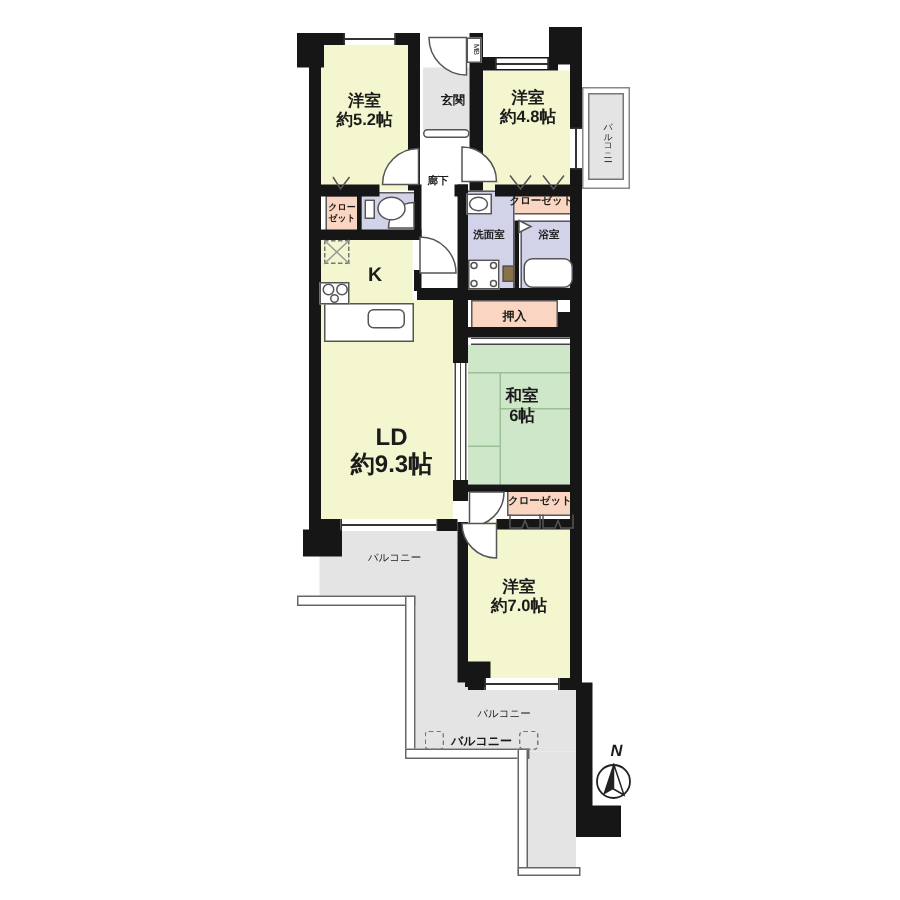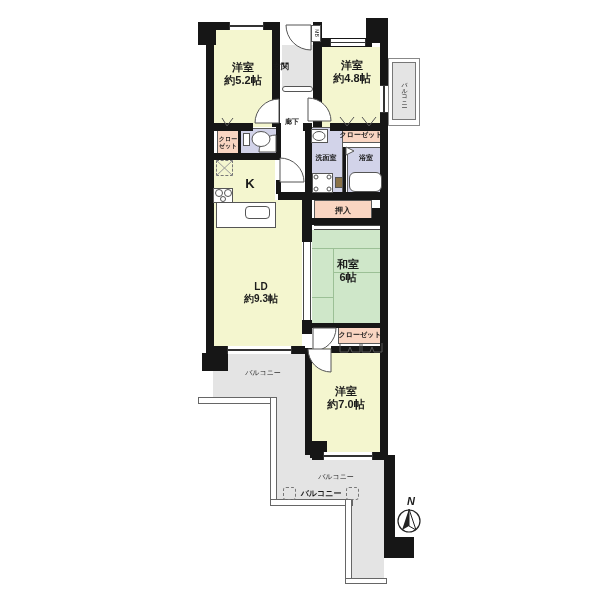--- a/index.html
+++ b/index.html
@@ -159,39 +159,39 @@
       <circle cx="409" cy="521" r="11" fill="#fff" stroke="#222" stroke-width="1.2"></circle>
       <path d="M 409 509 L 402 530 L 409 526 Z" fill="#222"></path>
       <path d="M 409 509 L 416 530 L 409 526 Z" fill="#fff" stroke="#222" stroke-width="1"></path>
     </g>
   </svg>
 
   <div class="lbl" style="left:243px;top:74px;font-size:11px;">
     <div>洋室</div>
     <div>約5.2帖</div>
   </div>
-  <div class="lbl" style="left:281px;top:67px;font-size:8px;">玄関</div>
+  <div class="lbl" style="left:302px;top:67px;font-size:8px;">玄関</div>
   <div class="lbl" style="left:316px;top:33px;font-size:5px;transform:translate(-50%,-50%) rotate(90deg);font-weight:normal;">MB</div>
   <div class="lbl" style="left:352px;top:72px;font-size:11px;">
     <div>洋室</div>
     <div>約4.8帖</div>
   </div>
   <div class="lbl vert" style="left:404px;top:91px;font-size:6px;font-weight:normal;">バルコニー</div>
   <div class="lbl wrap" style="left:228px;top:143px;font-size:6px;width:20px;">クローゼット</div>
   <div class="lbl" style="left:292px;top:122px;font-size:7px;">廊下</div>
   <div class="lbl" style="left:361px;top:135px;font-size:7px;">クローゼット</div>
   <div class="lbl" style="left:326px;top:158px;font-size:7px;">洗面室</div>
   <div class="lbl" style="left:366px;top:158px;font-size:7px;">浴室</div>
   <div class="lbl" style="left:250px;top:184px;font-size:13px;">K</div>
   <div class="lbl" style="left:343px;top:211px;font-size:8px;">押入</div>
   <div class="lbl" style="left:348px;top:271px;font-size:11px;">
     <div>和室</div>
     <div>6帖</div>
   </div>
-  <div class="lbl" style="left:261px;top:292px;font-size:10px;">
+  <div class="lbl" style="left:261px;top:302px;font-size:16px;">
     <div>LD</div>
     <div>約9.3帖</div>
   </div>
   <div class="lbl" style="left:360px;top:335px;font-size:7px;">クローゼット</div>
   <div class="lbl" style="left:263px;top:373px;font-size:7px;font-weight:normal;">バルコニー</div>
   <div class="lbl" style="left:346px;top:398px;font-size:11px;">
     <div>洋室</div>
     <div>約7.0帖</div>
   </div>
   <div class="lbl" style="left:336px;top:477px;font-size:7px;font-weight:normal;">バルコニー</div>

